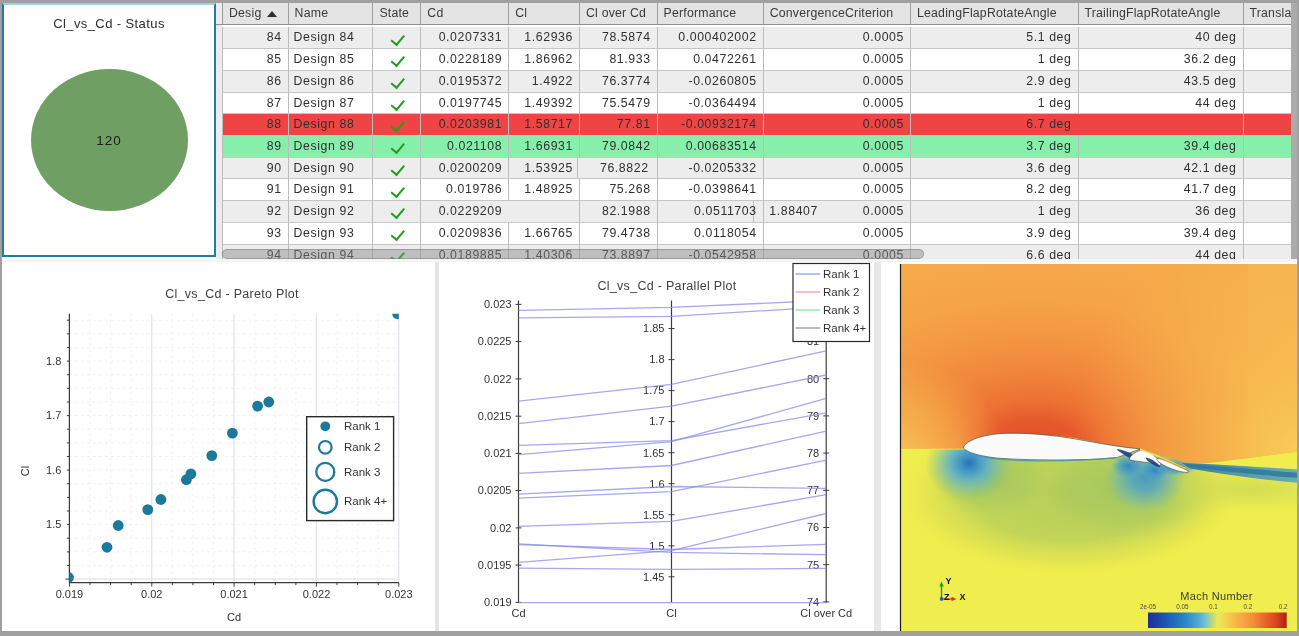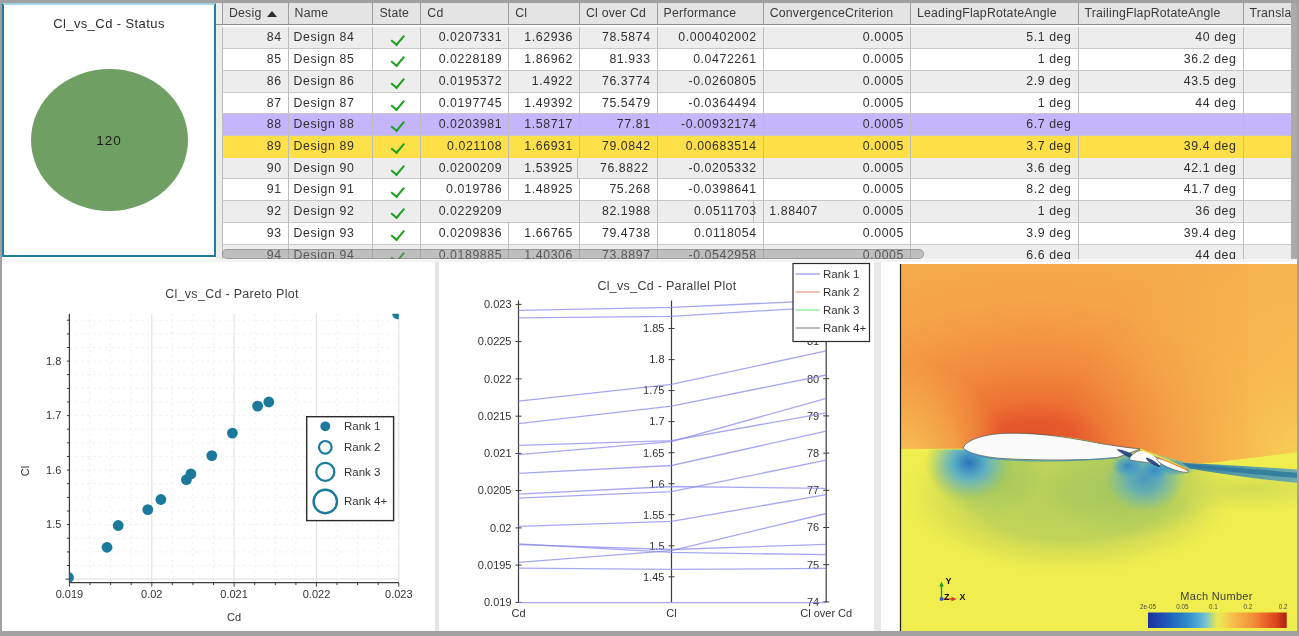--- a/index.html
+++ b/index.html
@@ -91,34 +91,34 @@
         <div class="td cc chk" style="left:372.4px;width:47.9px;"></div>
         <div class="td cr" style="left:420.3px;width:87.9px;">0.0197745</div>
         <div class="td cr" style="left:508.2px;width:70.8px;">1.49392</div>
         <div class="td cr" style="left:579.0px;width:77.6px;">75.5479</div>
         <div class="td cr" style="left:656.6px;width:106.1px;">-0.0364494</div>
         <div class="td cr" style="left:762.7px;width:147.3px;">0.0005</div>
         <div class="td cr" style="left:910.0px;width:167.5px;">1 deg</div>
         <div class="td cr" style="left:1077.5px;width:165.0px;">44 deg</div>
         <div class="td cl" style="left:1242.5px;width:48.0px;"></div>
       </div>
-      <div class="tr" style="top:114.28px;height:21.72px;background:#c4b5fd;">
+      <div class="tr" style="top:114.28px;height:21.72px;background:#ef4444;">
         <div class="td cr" style="left:222.0px;width:65.6px;">88</div>
         <div class="td cl" style="left:287.6px;width:84.8px;">Design 88</div>
         <div class="td cc chk" style="left:372.4px;width:47.9px;"></div>
         <div class="td cr" style="left:420.3px;width:87.9px;">0.0203981</div>
         <div class="td cr" style="left:508.2px;width:70.8px;">1.58717</div>
         <div class="td cr" style="left:579.0px;width:77.6px;">77.81</div>
         <div class="td cr" style="left:656.6px;width:106.1px;">-0.00932174</div>
         <div class="td cr" style="left:762.7px;width:147.3px;">0.0005</div>
         <div class="td cr" style="left:910.0px;width:167.5px;">6.7 deg</div>
         <div class="td cr" style="left:1059px;width:195px;margin-top:37px;">40.2 deg</div>
         <div class="td cl" style="left:1242.5px;width:48.0px;"></div>
       </div>
-      <div class="tr" style="top:136.00px;height:23px;background:#fde047;">
+      <div class="tr" style="top:136.00px;height:23px;background:#86efac;">
         <div class="td cr" style="left:222.0px;width:65.6px;">89</div>
         <div class="td cl" style="left:287.6px;width:84.8px;">Design 89</div>
         <div class="td cc chk" style="left:372.4px;width:47.9px;"></div>
         <div class="td cr" style="left:420.3px;width:87.9px;">0.021108</div>
         <div class="td cr" style="left:508.2px;width:70.8px;">1.66931</div>
         <div class="td cr" style="left:579.0px;width:77.6px;">79.0842</div>
         <div class="td cr" style="left:656.6px;width:106.1px;">0.00683514</div>
         <div class="td cr" style="left:762.7px;width:147.3px;">0.0005</div>
         <div class="td cr" style="left:910.0px;width:167.5px;">3.7 deg</div>
         <div class="td cr" style="left:1077.5px;width:165.0px;">39.4 deg</div>

